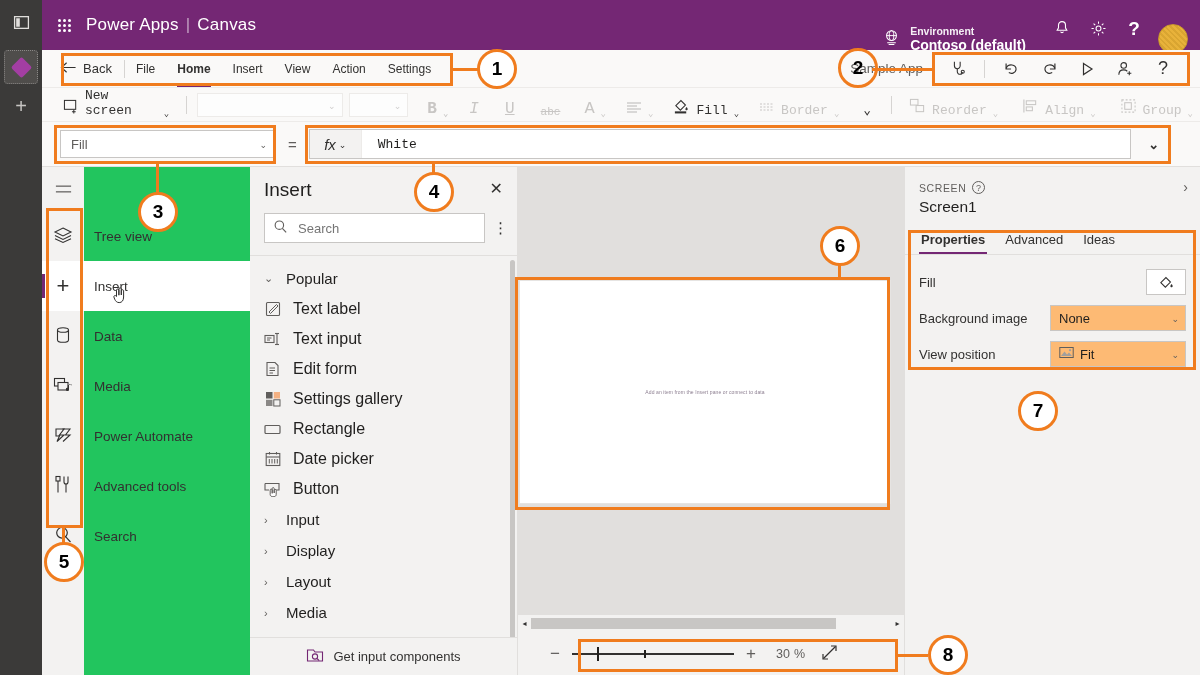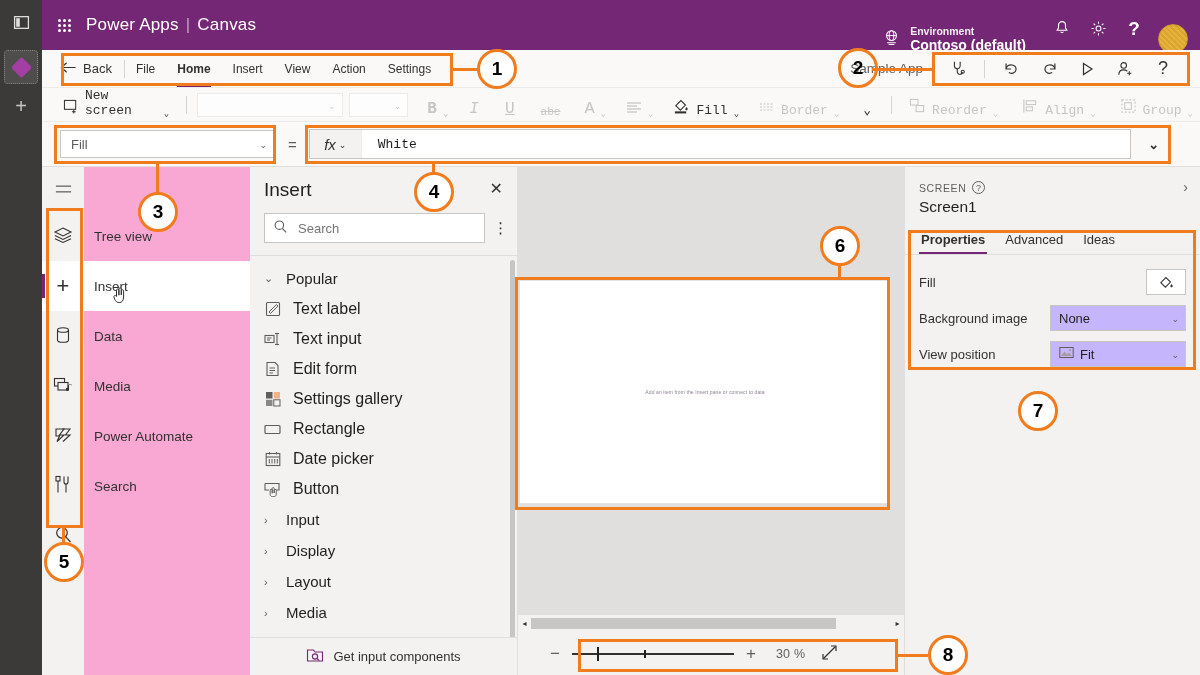--- a/index.html
+++ b/index.html
@@ -110,21 +110,21 @@
   #hamburger{ height:44px; display:flex;align-items:center;justify-content:center; color:#605e5c;}
   .rail-ico{ height:50px; display:flex;align-items:center;justify-content:center; color:#323130;
              position:relative;}
   .rail-ico.sel{ background:#fff; }
   .rail-ico.sel::before{
     content:""; position:absolute; left:0; top:13px; width:3px; height:24px; background:#742774;
   }
   
   #navlabels{
     position:absolute; left:84px; top:167px; width:166px; height:508px;
-    background:#f9a8d4;
+    background:#22c55e;
   }
   #navlabels .spacer{ height:44px; }
   .nav-lbl{ height:50px; display:flex;align-items:center; padding-left:10px;
             color:#323130; font-size:13.5px; position:relative;}
   .nav-lbl.sel{ background:#fff; }
   #hand-cursor{ position:absolute; left:112px; top:286px; font-size:15px; color:#323130;}
   
   #insertpane{
     position:absolute; left:250px; top:167px; width:268px; height:508px;
     background:#f3f2f1; border-right:1px solid #e1dfdd;
@@ -194,21 +194,21 @@
   #prop-head{ padding:14px 14px 8px; position:relative;}
   #prop-kind{ font-size:10.5px; letter-spacing:.6px; color:#605e5c; display:flex; align-items:center; gap:6px;}
   #prop-collapse{ position:absolute; right:12px; top:12px; color:#605e5c; font-size:14px;}
   #prop-name{ font-size:15.5px; color:#201f1e; margin-top:4px;}
   #prop-tabs{ display:flex; gap:0; padding:0 6px; border-bottom:1px solid #e1dfdd;}
   .ptab{ padding:8px 10px 7px; font-size:13px; color:#323130; position:relative;}
   .ptab.active{ font-weight:bold; }
   .ptab.active::after{ content:""; position:absolute; left:8px; right:8px; bottom:0; height:2px; background:#742774;}
   .prow{ display:flex; align-items:center; height:30px; margin:6px 14px 0; }
   .prow .plbl{ flex:1; color:#323130; font-size:13px;}
-  .pctl{ width:136px; height:26px; background:#c4b5fd; border:1px solid #c8c6c4;
+  .pctl{ width:136px; height:26px; background:#fdba74; border:1px solid #c8c6c4;
          display:flex; align-items:center; padding:0 6px 0 8px; font-size:13px; color:#201f1e; gap:6px;}
   .pctl .chev{ margin-left:auto; color:#605e5c;}
   #fill-swatch{ width:40px; height:26px; background:#fff; border:1px solid #c8c6c4;
                 display:flex; align-items:center; justify-content:center; margin-left:auto;}
   
   #overlay{ position:absolute; left:0; top:0; width:1200px; height:675px; pointer-events:none;}
   .hl{ position:absolute; border:3px solid #f07c1e; }
   .lead{ position:absolute; background:#f07c1e; }
   .bubble{
     position:absolute; width:40px; height:40px; border-radius:50%;
@@ -542,20 +542,21 @@
   </div>
 </div>
 
 <div id="navlabels">
   <div class="spacer"></div>
   <div class="nav-lbl">Tree view</div>
   <div class="nav-lbl sel">Insert</div>
   <div class="nav-lbl">Data</div>
   <div class="nav-lbl">Media</div>
   <div class="nav-lbl">Power Automate</div>
+  <div class="nav-lbl">Advanced tools</div>
   <div class="nav-lbl">Search</div>
 </div>
 <div id="hand-cursor">
   <svg width="16" height="18" viewBox="0 0 16 18">
       <path d="M4.5 10.5 V4.2 a1.2 1.2 0 0 1 2.4 0 v5 V3 a1.2 1.2 0 0 1 2.4 0 v6 V4.6 a1.2 1.2 0 0 1 2.3 0 V11 c0 3.4-1.6 5.6-4.4 5.6 -2.4 0-3.6-1.5-4.5-3.4 L1.9 11 a1.2 1.2 0 0 1 1.8-1.3z" fill="#fff" stroke="#323130" stroke-width="1"></path>
     </svg>
 </div>
 
 <div id="insertpane">
   <div id="insert-head">

